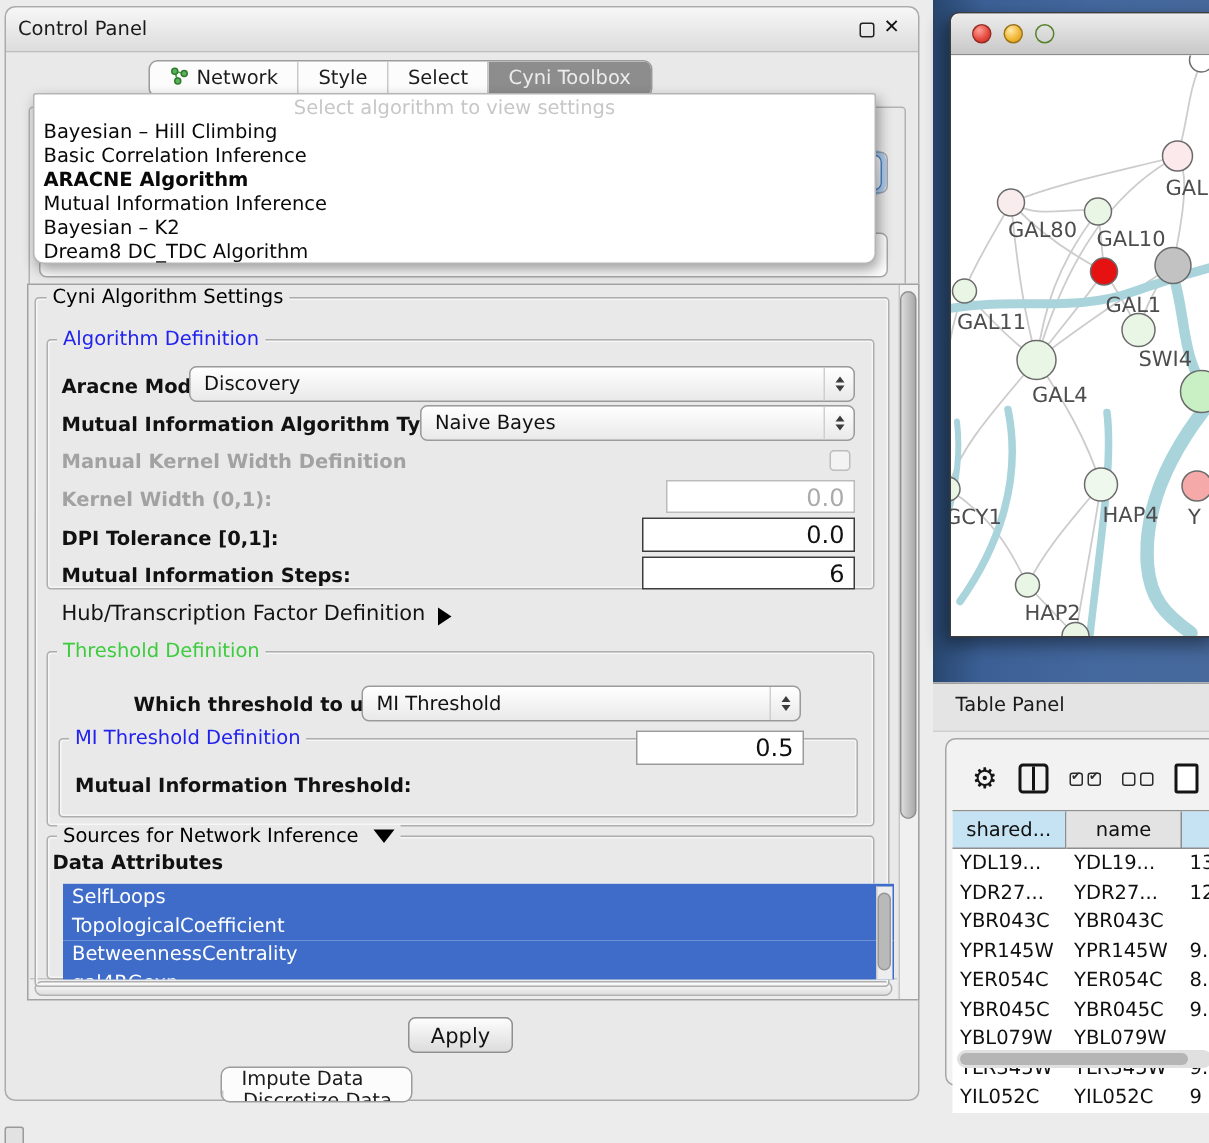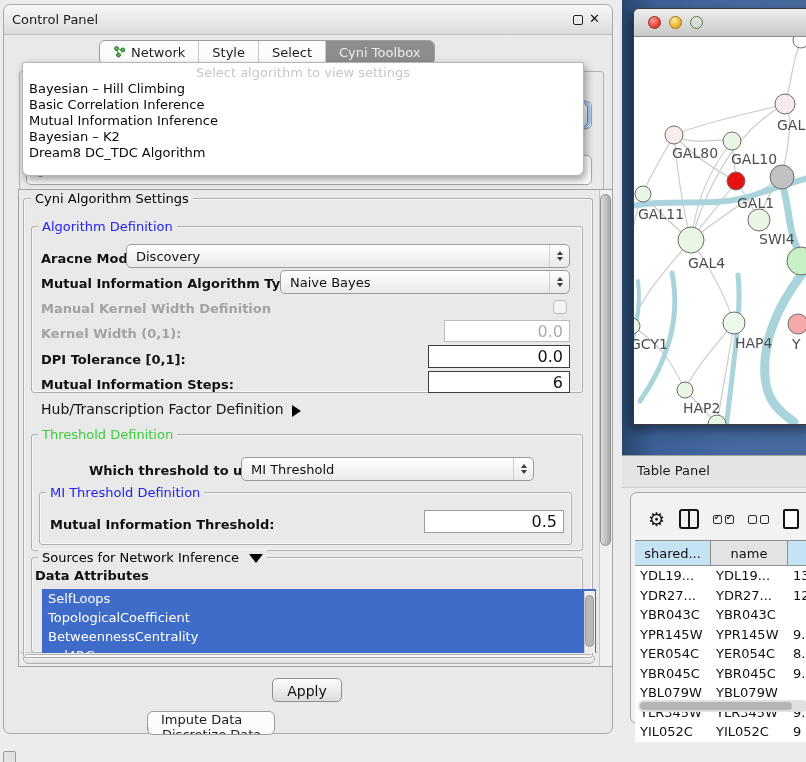--- a/index.html
+++ b/index.html
@@ -169,20 +169,21 @@
         <div class="tri-down sm"></div>
     </div>
     <div class="abs under-combo2">
       <span>gal-filtered.sif default node</span>
     </div>
 
     <div class="abs dropdown">
       <div class="dd-hint">Select algorithm to view settings</div>
       <div class="dd-item">Bayesian – Hill Climbing</div>
       <div class="dd-item">Basic Correlation Inference</div>
+      <div class="dd-item bold">ARACNE Algorithm</div>
       <div class="dd-item">Mutual Information Inference</div>
       <div class="dd-item">Bayesian – K2</div>
       <div class="dd-item">Dream8 DC_TDC Algorithm</div>
     </div>
 
     <div class="abs scrollpane"></div>
     <div class="abs vsb-track"></div>
     <div class="abs vsb-thumb"></div>
     <div class="abs hsb-track"></div>
     <div class="abs hsb-thumb"></div>
@@ -245,21 +246,21 @@
       <span class="spacer"></span>
         <span class="arrows">
           <span class="tri-up sm"></span>
           <span class="tri-down sm"></span>
         </span>
     </div>
 
     <div class="abs groupbox" style="left:35px;top:487px;width:533px;height:53px;"></div>
     <div class="abs legend blue" style="left:42px;top:480px;">MI Threshold Definition</div>
     <div class="abs lbl" style="left:46px;top:512px;">Mutual Information Threshold:</div>
-    <div class="abs" style="left:420px;top:505px;width:140px;height:23px;">
+    <div class="abs" style="left:420px;top:482px;width:112px;height:23px;">
       <input class="field" style="border-color: rgb(154, 154, 154);" value="0.5">
     </div>
 
     <div class="abs groupbox" style="left:27px;top:552px;width:552px;height:96px;"></div>
     <div class="abs legend" style="left:34px;top:545px;">
       <span>Sources for Network Inference</span>
       <span class="tri-dn-big"></span>
     </div>
     <div class="abs lbl" style="left:31px;top:563px;">Data Attributes</div>
     <div class="abs attr-list" style="left:38px;top:584px;width:554px;height:64px;" id="attr-list">

